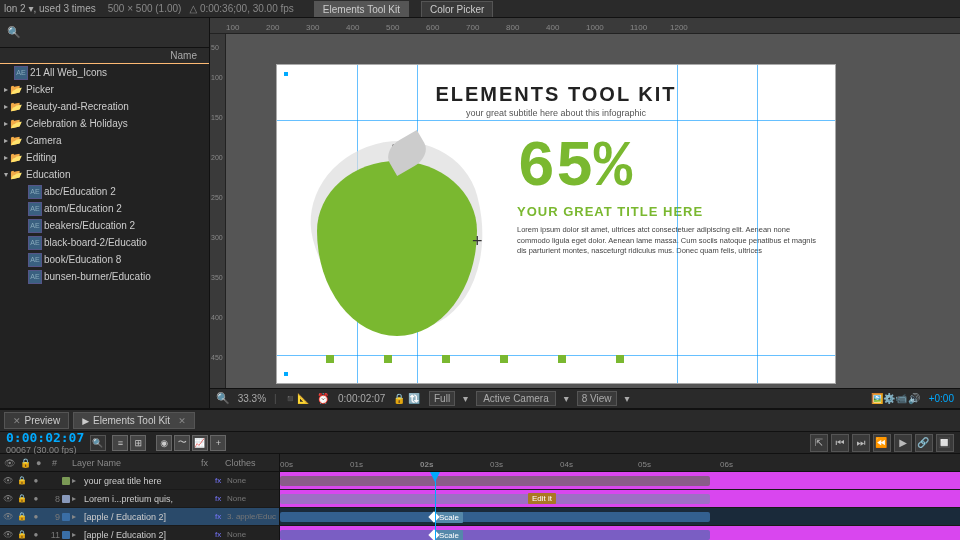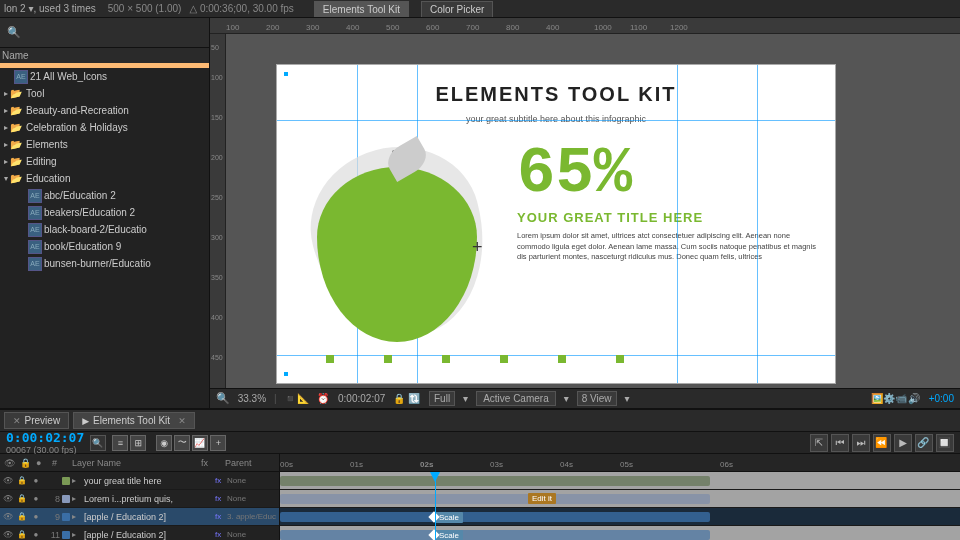--- a/index.html
+++ b/index.html
@@ -46,25 +46,26 @@
       align-items: center;
       padding: 0 6px;
       border-bottom: 1px solid #111;
     }
     #search-icon-wrap {
       width: 16px; height: 16px;
       display: flex; align-items: center; justify-content: center;
       color: #999;
     }
     #col-header {
-      padding: 2px 2px;
+      padding: 2px 12px;
       background: #2a2a2a;
-      border-bottom: 5px solid #fdba74;
+      border-bottom: 1px solid #fdba74;
       font-size: 10px;
       color: #aaa;
+      text-align: right;
     }
     #file-list {
       flex: 1;
       overflow-y: auto;
       overflow-x: hidden;
     }
     .file-item {
       display: flex;
       align-items: center;
       height: 17px;
@@ -158,21 +159,21 @@
       font-weight: bold;
       letter-spacing: 2px;
       color: #222;
       margin-top: 18px;
       font-family: Arial, sans-serif;
     }
     .infog-subtitle {
       text-align: center;
       font-size: 9px;
       color: #555;
-      margin-top: 8px;
+      margin-top: 2px;
     }
     .infog-body {
       display: flex;
       margin-top: 8px;
       padding: 0 10px;
     }
     .apple-area {
       width: 220px;
       height: 230px;
       position: relative;
@@ -360,21 +361,21 @@
     }
     .layer-row.selected { background: #2a4a6a; }
     .l-eye, .l-lock, .l-solo { width: 12px; height: 12px; display: flex; align-items: center; justify-content: center; font-size: 8px; color: #888; }
     .l-num { width: 16px; text-align: right; color: #777; font-size: 9px; }
     .l-color { width: 8px; height: 8px; border-radius: 1px; flex-shrink: 0; }
     .l-name { flex: 1; color: #ccc; white-space: nowrap; overflow: hidden; text-overflow: ellipsis; }
     .l-parent { width: 50px; color: #777; font-size: 8px; overflow: hidden; text-overflow: ellipsis; white-space: nowrap; }
     .l-icon-btn { font-size: 8px; color: #888; width: 10px; }
     #tl-keyframes {
       flex: 1;
-      background: #a3a3a3;
+      background: #d946ef;
       position: relative;
       overflow: hidden;
     }
     .kf-row {
       height: 18px;
       border-bottom: 1px solid #1a1a1a;
       position: relative;
     }
     .kf-bar {
       position: absolute;
@@ -431,36 +432,36 @@
     </div>
     <div id="file-list">
     <div class="file-item">
           <span style="width:10px;display:inline-block;"></span>
           <span class="file-icon" style="background:#3a6080;color:#8ab;font-size:7px;border:1px solid #558;">AE</span>
           <span>21 All Web_Icons</span>
         </div>
         <div class="file-item">
           <span class="arrow">▸</span>
           <span class="folder-icon">📂</span>
-          <span>Tool</span>
+          <span>Picker</span>
         </div>
         <div class="file-item">
           <span class="arrow">▸</span>
           <span class="folder-icon">📂</span>
           <span>Beauty-and-Recreation</span>
         </div>
         <div class="file-item">
           <span class="arrow">▸</span>
           <span class="folder-icon">📂</span>
           <span>Celebration &amp; Holidays</span>
         </div>
         <div class="file-item">
           <span class="arrow">▸</span>
           <span class="folder-icon">📂</span>
-          <span>Elements</span>
+          <span>Camera</span>
         </div>
         <div class="file-item">
           <span class="arrow">▸</span>
           <span class="folder-icon">📂</span>
           <span>Editing</span>
         </div>
         <div class="file-item">
           <span class="arrow">▾</span>
           <span class="folder-icon">📂</span>
           <span>Education</span>
@@ -468,33 +469,39 @@
         <div class="file-item">
           <span class="indent" style="width:14px;display:inline-block;"></span>
           <span style="width:10px;display:inline-block;"></span>
           <span class="file-icon" style="background:#3a6080;color:#8ab;font-size:7px;border:1px solid #558;">AE</span>
           <span>abc/Education 2</span>
         </div>
         <div class="file-item">
           <span class="indent" style="width:14px;display:inline-block;"></span>
           <span style="width:10px;display:inline-block;"></span>
           <span class="file-icon" style="background:#3a6080;color:#8ab;font-size:7px;border:1px solid #558;">AE</span>
+          <span>atom/Education 2</span>
+        </div>
+        <div class="file-item">
+          <span class="indent" style="width:14px;display:inline-block;"></span>
+          <span style="width:10px;display:inline-block;"></span>
+          <span class="file-icon" style="background:#3a6080;color:#8ab;font-size:7px;border:1px solid #558;">AE</span>
           <span>beakers/Education 2</span>
         </div>
         <div class="file-item">
           <span class="indent" style="width:14px;display:inline-block;"></span>
           <span style="width:10px;display:inline-block;"></span>
           <span class="file-icon" style="background:#3a6080;color:#8ab;font-size:7px;border:1px solid #558;">AE</span>
           <span>black-board-2/Educatio</span>
         </div>
         <div class="file-item">
           <span class="indent" style="width:14px;display:inline-block;"></span>
           <span style="width:10px;display:inline-block;"></span>
           <span class="file-icon" style="background:#3a6080;color:#8ab;font-size:7px;border:1px solid #558;">AE</span>
-          <span>book/Education 9</span>
+          <span>book/Education 8</span>
         </div>
         <div class="file-item">
           <span class="indent" style="width:14px;display:inline-block;"></span>
           <span style="width:10px;display:inline-block;"></span>
           <span class="file-icon" style="background:#3a6080;color:#8ab;font-size:7px;border:1px solid #558;">AE</span>
           <span>bunsen-burner/Educatio</span>
         </div>
       </div>
   </div>
 
@@ -503,21 +510,21 @@
     <div id="ruler-top">
       <span style="position:absolute;left:16px;font-size:8px;color:#888;">100</span>
       <span style="position:absolute;left:56px;font-size:8px;color:#888;">200</span>
       <span style="position:absolute;left:96px;font-size:8px;color:#888;">300</span>
       <span style="position:absolute;left:136px;font-size:8px;color:#888;">400</span>
       <span style="position:absolute;left:176px;font-size:8px;color:#888;">500</span>
       <span style="position:absolute;left:216px;font-size:8px;color:#888;">600</span>
       <span style="position:absolute;left:256px;font-size:8px;color:#888;">700</span>
       <span style="position:absolute;left:296px;font-size:8px;color:#888;">800</span>
       <span style="position:absolute;left:336px;font-size:8px;color:#888;">400</span>
-      <span style="position:absolute;left:384px;font-size:8px;color:#888;">1000</span>
+      <span style="position:absolute;left:376px;font-size:8px;color:#888;">1000</span>
       <span style="position:absolute;left:420px;font-size:8px;color:#888;">1100</span>
       <span style="position:absolute;left:460px;font-size:8px;color:#888;">1200</span>
     </div>
 
     <div id="ruler-left-wrap">
 
       <div id="ruler-left">
         <span style="position:absolute;top:10px;left:1px;font-size:7px;color:#888;">50</span>
         <span style="position:absolute;top:40px;left:1px;font-size:7px;color:#888;">100</span>
         <span style="position:absolute;top:80px;left:1px;font-size:7px;color:#888;">150</span>
@@ -634,29 +641,29 @@
   </div>
 
   <div id="tl-header">
     <div id="tl-layer-header">
       <span style="width:12px;">👁</span>
       <span style="width:12px;">🔒</span>
       <span style="width:12px;">●</span>
       <span style="width:16px;">#</span>
       <span style="flex:1;">Layer Name</span>
       <span style="width:20px;">fx</span>
-      <span style="width:50px;">Parent</span>
+      <span style="width:50px;">Clothes</span>
     </div>
     <div id="tl-time-header">
       <span class="tl-tick" style="left:0px;">00s</span>
       <span class="tl-tick" style="left:70px;">01s</span>
       <span class="tl-tick" style="left:140px;font-weight:bold;">02s</span>
       <span class="tl-tick" style="left:210px;">03s</span>
       <span class="tl-tick" style="left:280px;">04s</span>
-      <span class="tl-tick" style="left:340px;text-align:right;">05s</span>
+      <span class="tl-tick" style="left:358px;text-align:right;">05s</span>
       <span class="tl-tick" style="left:440px;">06s</span>
     </div>
   </div>
 
   <div id="tl-layers">
     <div id="layer-list">
 
     <div class="layer-row">
     <span class="l-eye">👁</span>
     <span class="l-lock">🔒</span>

